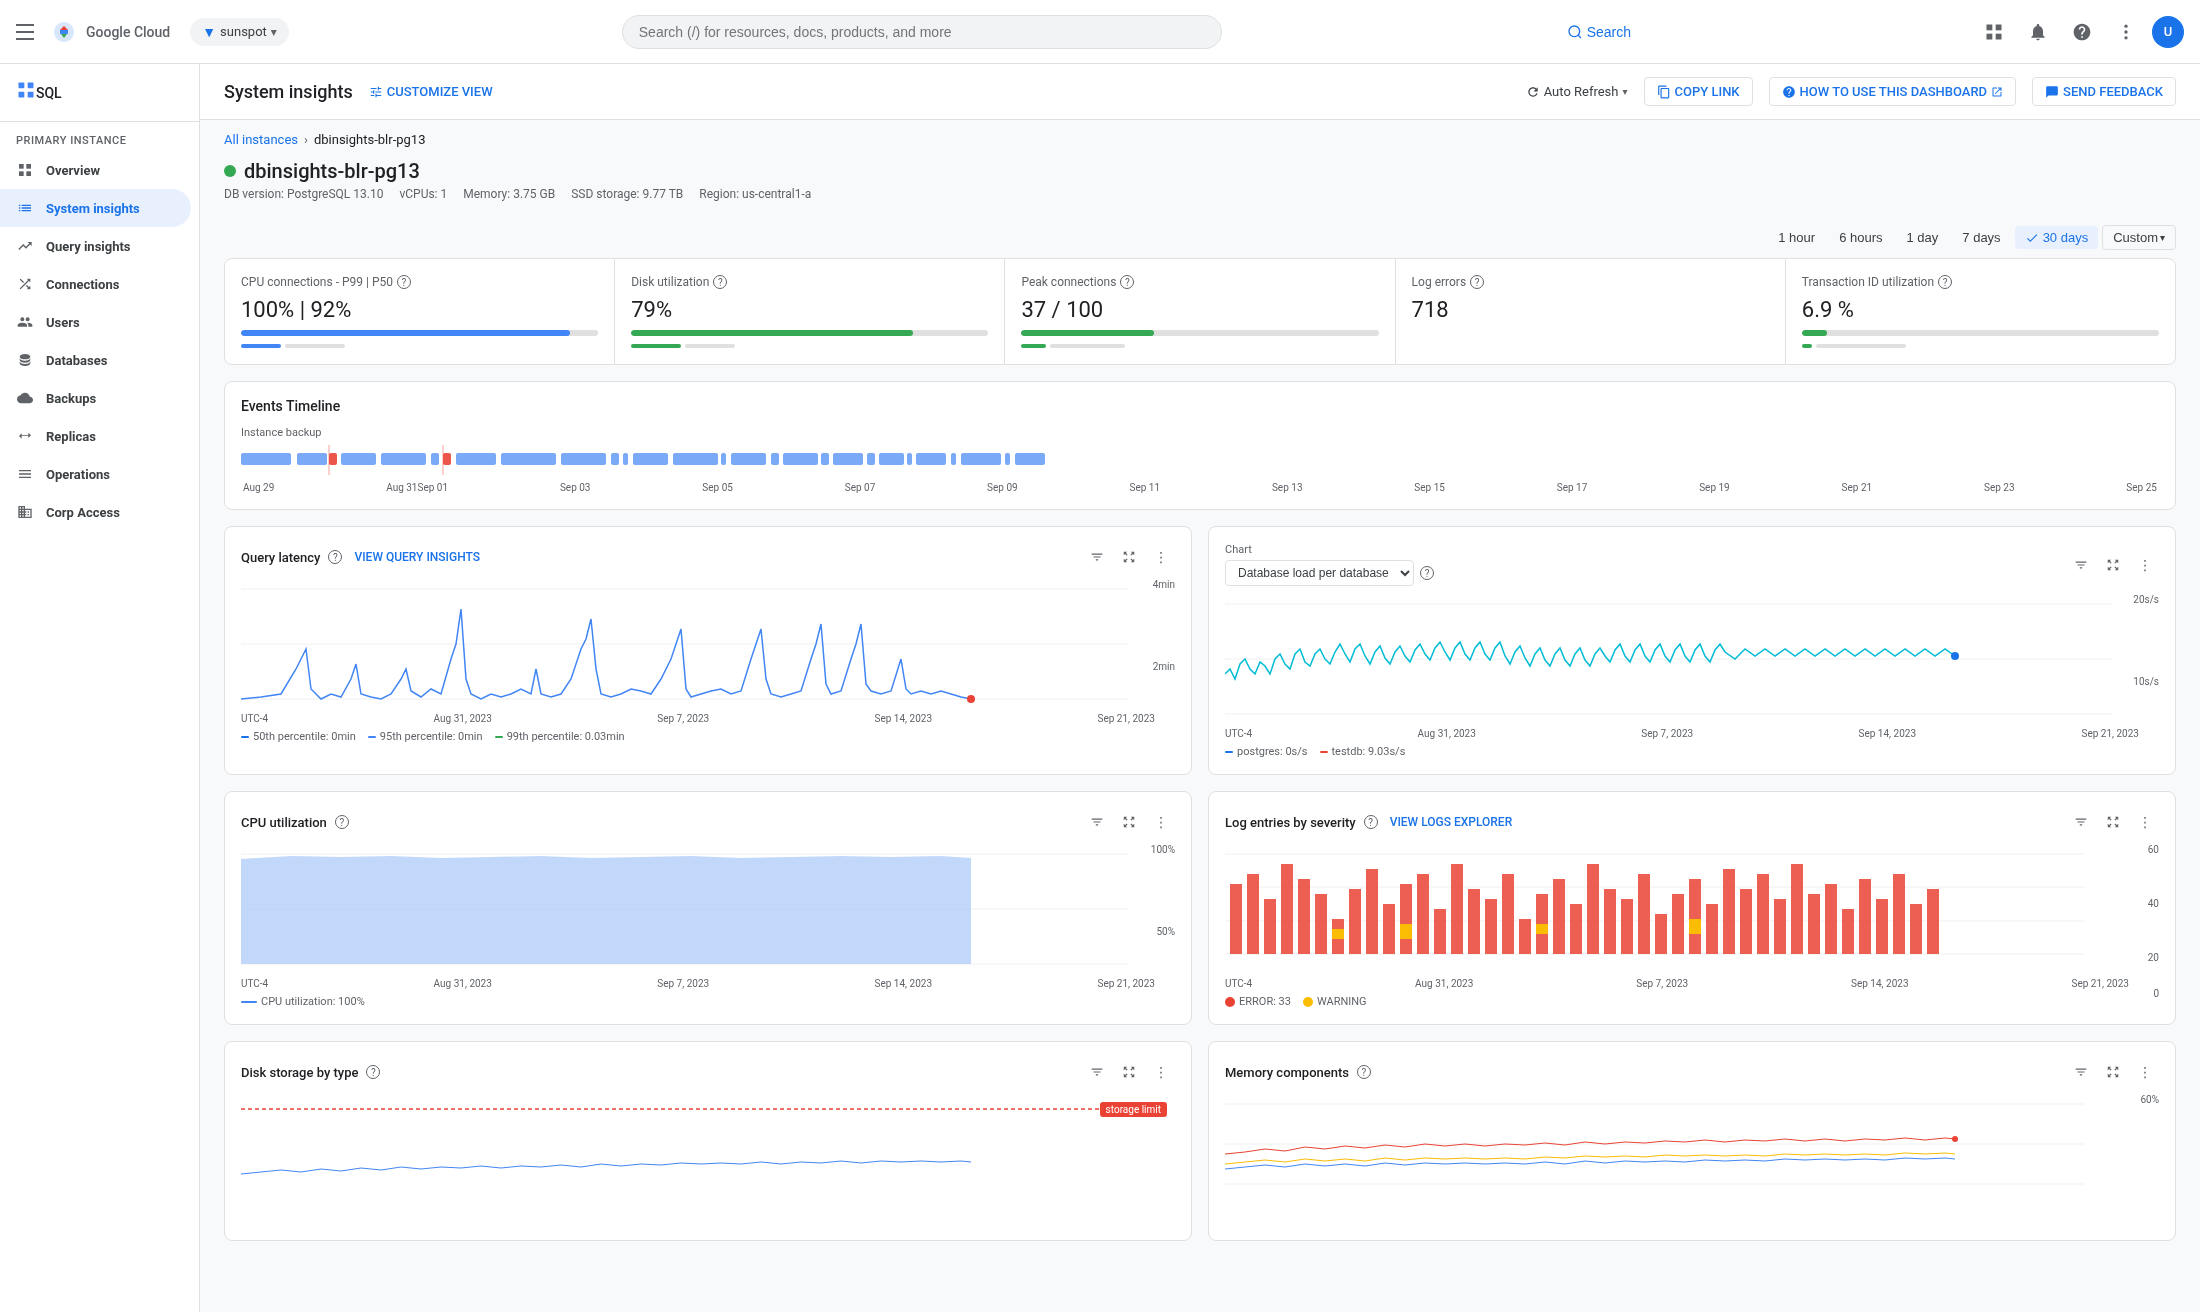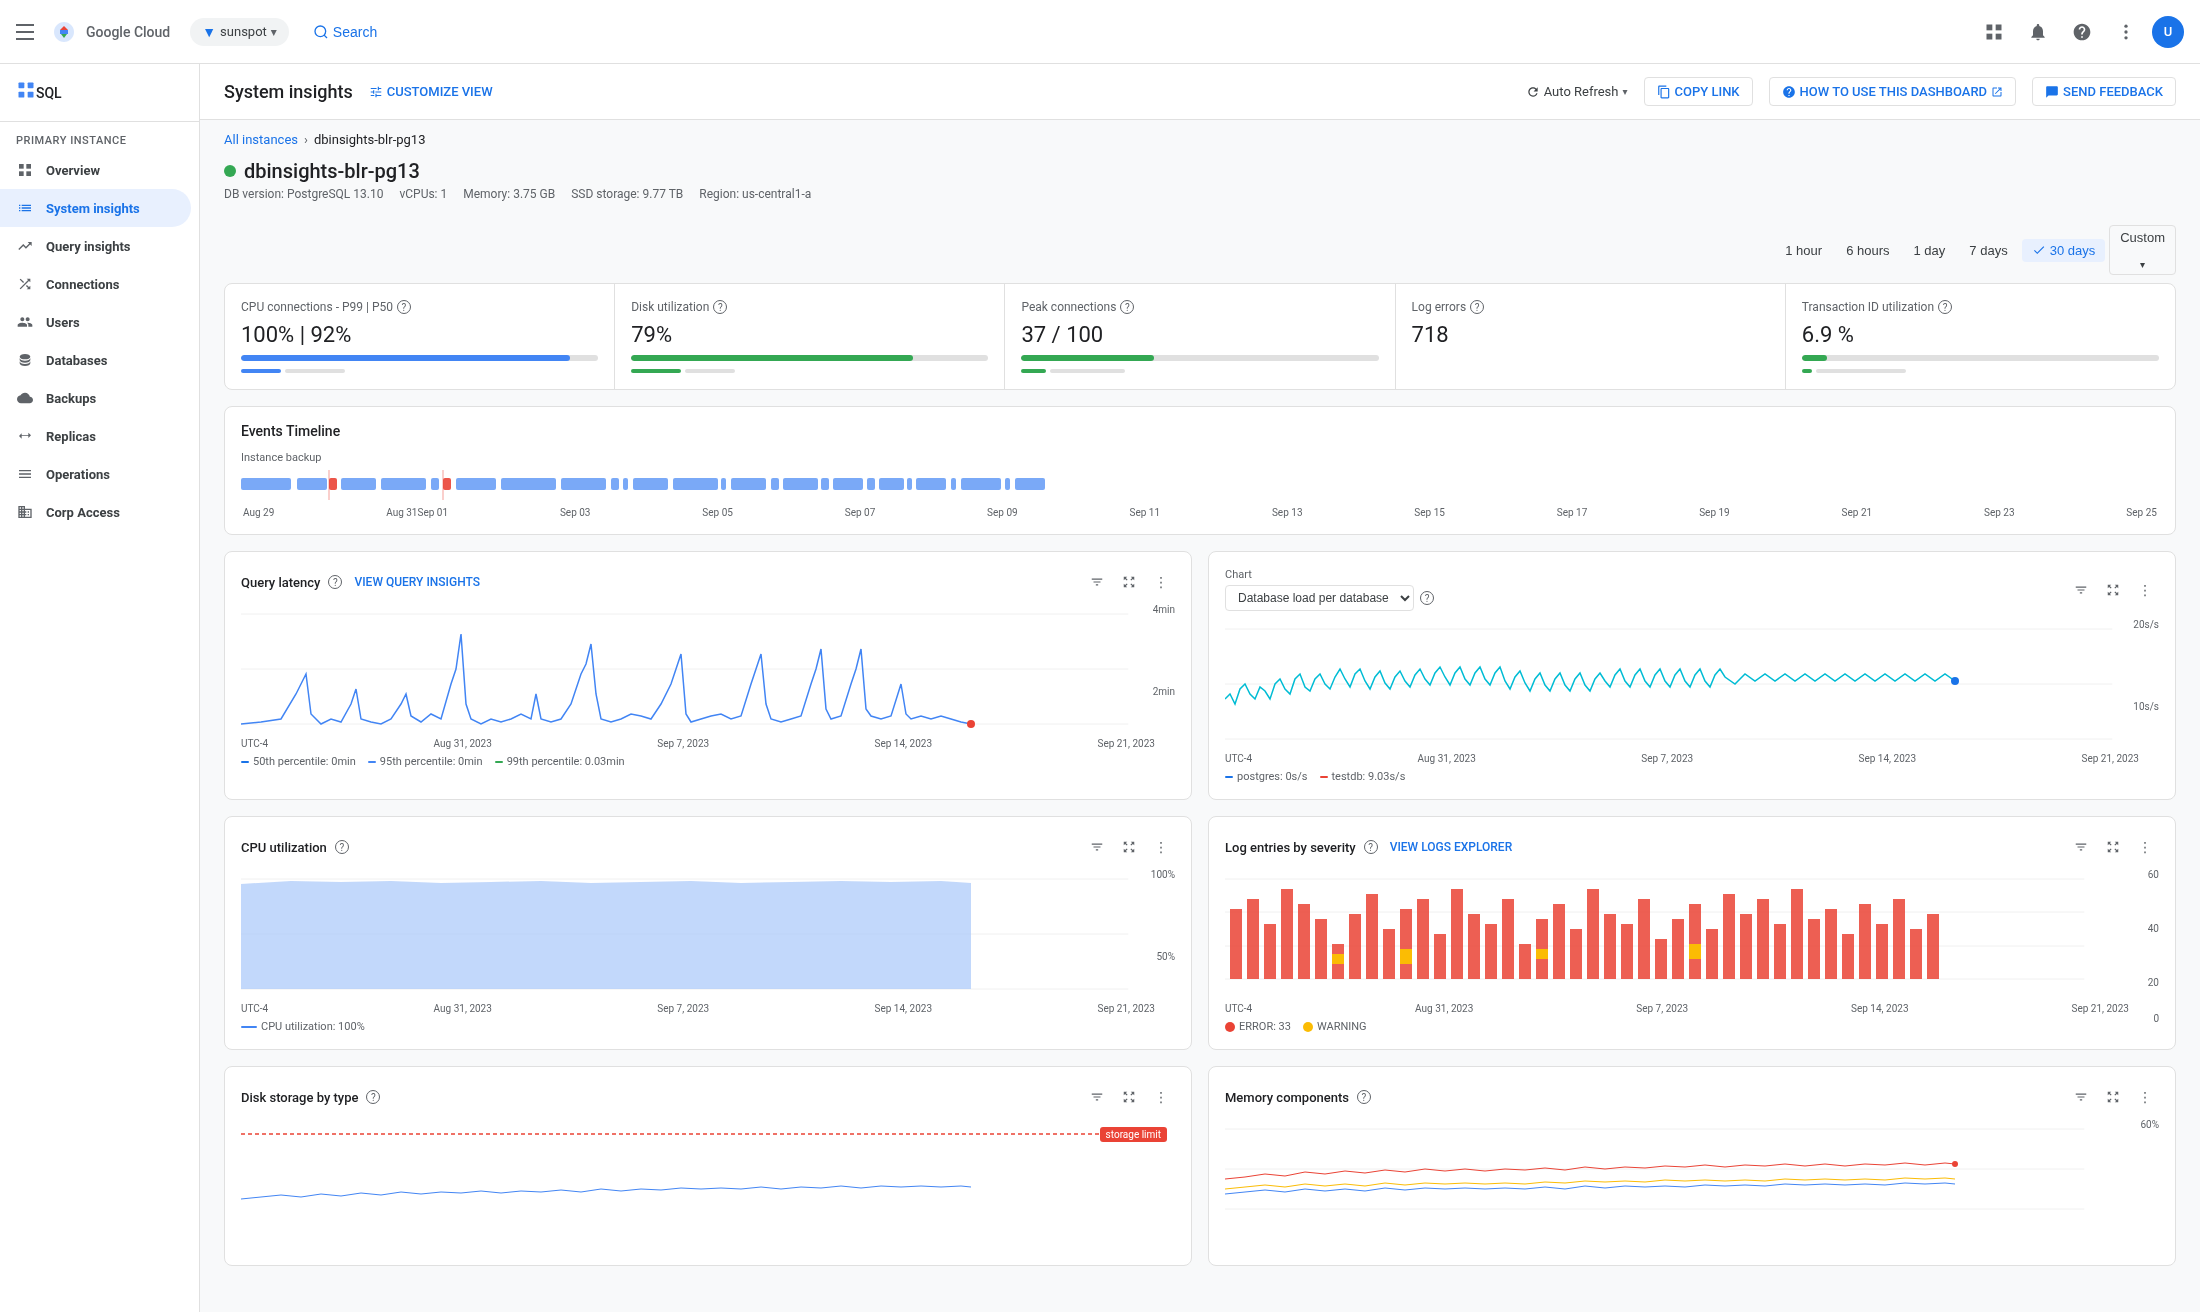--- a/index.html
+++ b/index.html
@@ -49,21 +49,21 @@
     .breadcrumb-sep { color: #5f6368; }
     .instance-header { padding: 4px 24px 16px; }
     .instance-name { font-size: 20px; font-weight: 500; color: #202124; display: flex; align-items: center; gap: 8px; }
     .status-dot { width: 12px; height: 12px; border-radius: 50%; background: #34a853; display: inline-block; }
     .instance-meta { font-size: 12px; color: #5f6368; margin-top: 4px; display: flex; gap: 16px; }
 
     
     .time-range { display: flex; justify-content: flex-end; padding: 8px 24px; gap: 4px; align-items: center; }
     .time-btn { padding: 4px 10px; border: none; background: none; font-size: 13px; color: #3c4043; cursor: pointer; border-radius: 4px; }
     .time-btn.active { background: #e8f0fe; color: #1a73e8; font-weight: 500; display: flex; align-items: center; gap: 4px; }
-    .time-btn.custom { border: 1px solid #e0e0e0; display: flex; align-items: center; gap: 14px; flex-direction: column; }
+    .time-btn.custom { border: 1px solid #e0e0e0; display: flex; align-items: center; gap: 2px; }
 
     
     .metric-cards { display: flex; gap: 0; margin: 0 24px 16px; border: 1px solid #e0e0e0; border-radius: 8px; background: #fff; overflow: hidden; }
     .metric-card { flex: 1; padding: 16px; border-right: 1px solid #e0e0e0; }
     .metric-card:last-child { border-right: none; }
     .metric-label { font-size: 12px; color: #5f6368; display: flex; align-items: center; gap: 4px; margin-bottom: 8px; }
     .metric-value { font-size: 22px; font-weight: 400; color: #202124; margin-bottom: 8px; }
     .metric-bar { height: 6px; border-radius: 3px; background: #e0e0e0; overflow: hidden; }
     .metric-bar-fill { height: 100%; border-radius: 3px; }
 
@@ -102,20 +102,23 @@
       <path d="M12 6l4 4H8l4-4z" fill="#EA4335"></path>
       <path d="M8 10h8v4H8z" fill="#4285F4"></path>
       <path d="M9 14l3 4 3-4H9z" fill="#34A853"></path>
     </svg>
     <span class="gc-logo-text">Google Cloud</span>
   </div>
   <div class="project-selector">
     <span style="color:#1a73e8; font-size:14px;">▼</span>
     <span>sunspot</span>
     <span style="font-size:12px; color:#5f6368;">▾</span>
+  </div>
+  <div class="search-bar">
+    <input type="text" placeholder="Search (/) for resources, docs, products, and more" style="">
   </div>
   <button class="search-btn">
     <svg width="16" height="16" viewBox="0 0 24 24" fill="none" stroke="#1a73e8" stroke-width="2">
         <circle cx="11" cy="11" r="8"></circle>
         <line x1="21" y1="21" x2="16.65" y2="16.65"></line>
       </svg>
     <span>Search</span>
   </button>
   <div class="topbar-icons">
     <div class="icon-btn" title="Apps">

